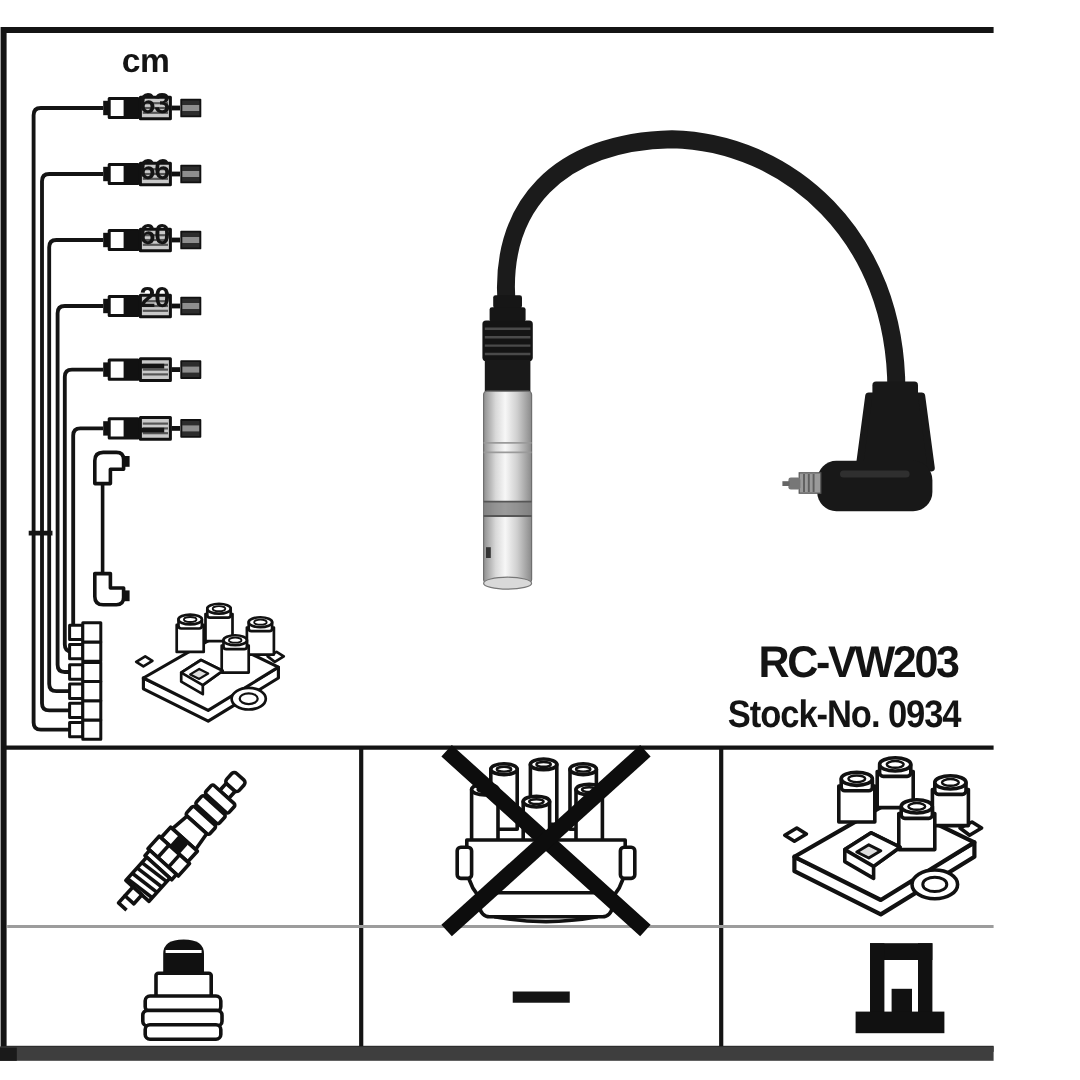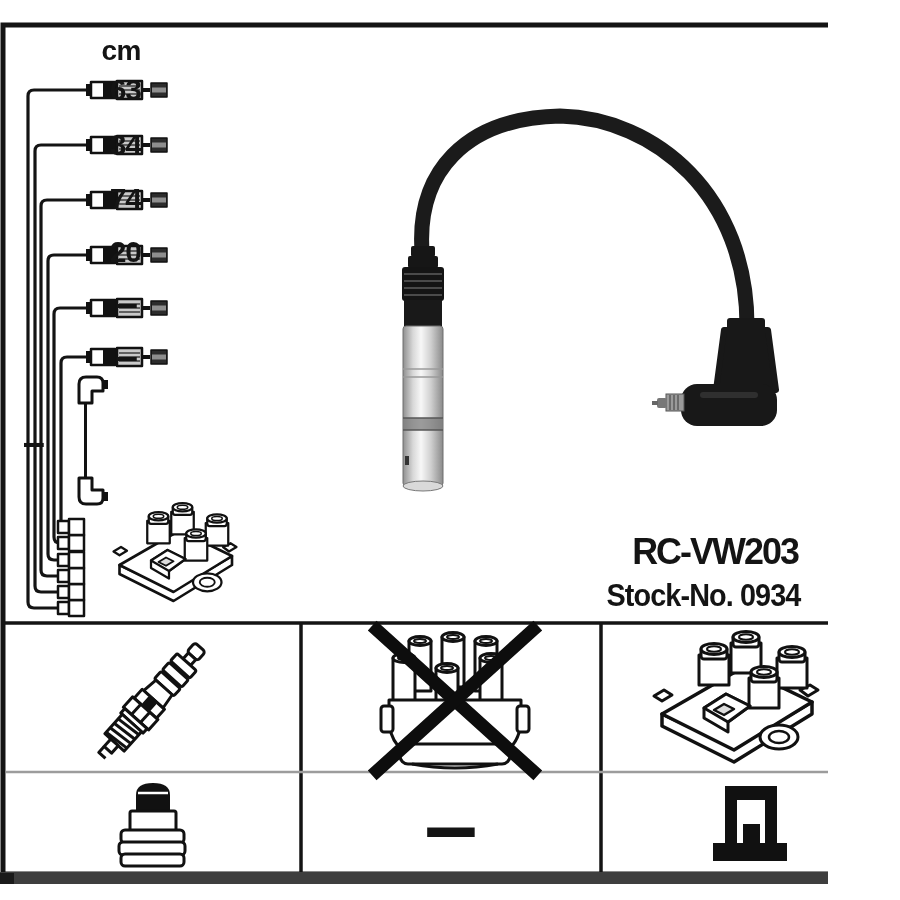--- a/index.html
+++ b/index.html
@@ -3,21 +3,21 @@
 <meta charset="utf-8">
 <style>
   html,body{margin:0;padding:0;background:#ffffff;}
   #stage{
     position:relative;width:828px;height:900px;background:#ffffff;overflow:hidden;
     font-family:"Liberation Sans", sans-serif;color:#111;
   }
   #stage svg{position:absolute;left:0;top:0;}
   .lbl{position:absolute;font-weight:700;line-height:1;white-space:nowrap;color:#141414;}
   .unit{right:687px;top:37px;font-size:28px;letter-spacing:-0.5px;}
-  .len{right:687px;text-align:center;font-size:30px;letter-spacing:-1px;}
+  .len{right:687px;text-align:center;font-size:24px;letter-spacing:-1px;}
   .len1{top:75px;}
   .len2{top:130px;}
   .len3{top:184px;}
   .len4{top:237px;}
   .dashlen{right:690px;font-size:40px;letter-spacing:0;}
   .dash5{top:283px;}
   .dash6{top:336px;}
   .shortdash{right:783px;top:422px;font-size:40px;}
   .middash{left:302px;width:298px;text-align:center;top:777px;font-size:96px;}
   .partno{right:30px;top:533px;font-size:37px;letter-spacing:-2px;transform:scaleX(.97);transform-origin:right center;}
@@ -259,22 +259,22 @@
   </g>
 
   <g>
     <rect x="0" y="872" width="900" height="12" fill="#3e3e3e"></rect>
     <rect x="0" y="873" width="14" height="11" fill="#1a1a1a"></rect>
   </g>
 </svg>
 
 <div class="lbl unit">cm</div>
 <div class="lbl len len1">63</div>
-<div class="lbl len len2">34</div>
-<div class="lbl len len3">74</div>
+<div class="lbl len len2">66</div>
+<div class="lbl len len3">60</div>
 <div class="lbl len len4">20</div>
 <div class="lbl dashlen dash5">–</div>
 <div class="lbl dashlen dash6">–</div>
 <div class="lbl shortdash">–</div>
 <div class="lbl middash">–</div>
 <div class="lbl partno">RC-VW203</div>
 <div class="lbl stockno">Stock-No. 0934</div>
 
 </div>
 

